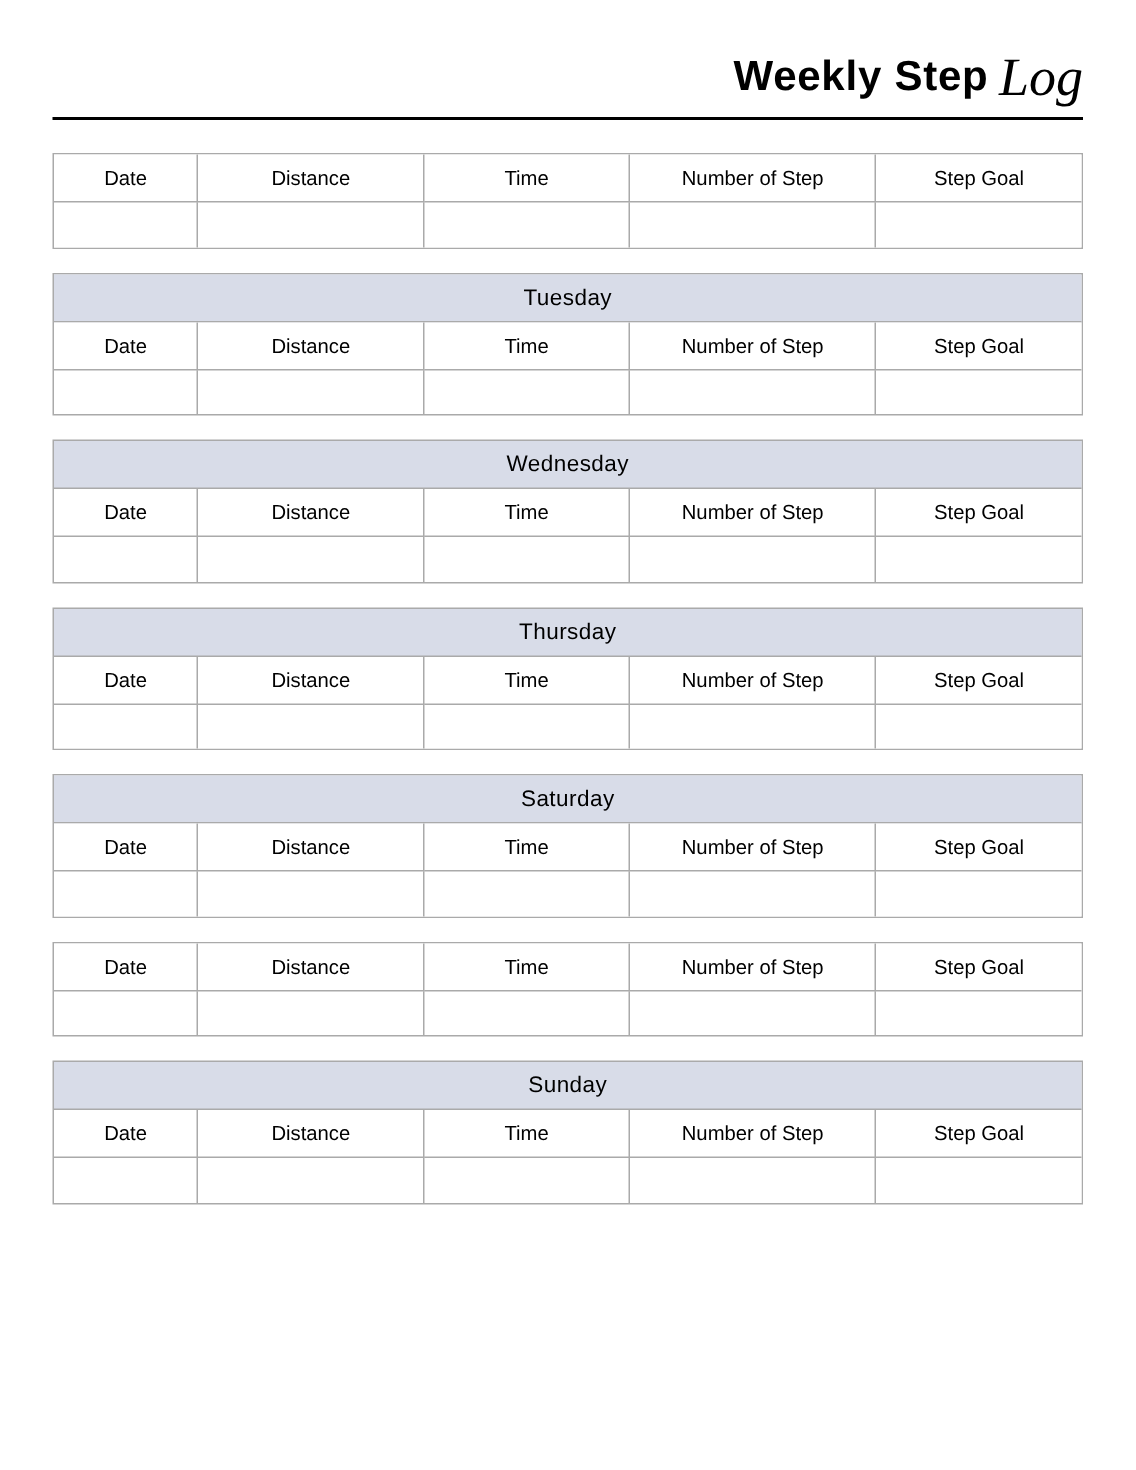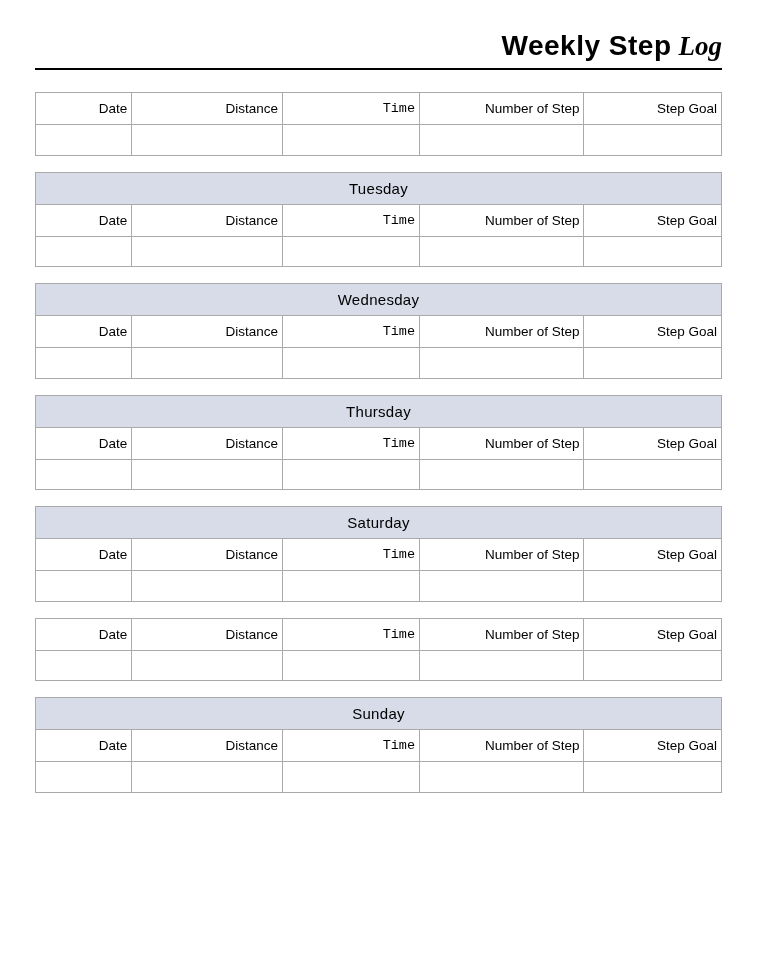--- a/index.html
+++ b/index.html
@@ -26,23 +26,23 @@
     }
 
     .header-title-bold {
       font-size: 28px;
       font-weight: 900;
       font-family: Arial, sans-serif;
       letter-spacing: 0.5px;
     }
 
     .header-title-script {
-      font-size: 27px;
+      font-size: 36px;
       font-family: 'Brush Script MT', cursive, Georgia, serif;
-      font-weight: bold;
+      font-weight: normal;
       margin-left: 7px;
       font-style: italic;
     }
 
     .day-section {
       margin-bottom: 16px;
       border: 1.5px solid #aaa;
     }
 
     .day-header {
@@ -73,40 +73,39 @@
       background: #ffffff;
     }
 
     .day-table td {
       height: 30px;
       background: #ffffff;
     }
 
     .day-table tr:first-child th {
       border-top: none;
-      text-align: right;
     }
 
     .day-table td:first-child,
     .day-table th:first-child {
       border-left: none;
     }
 
     .day-table td:last-child,
     .day-table th:last-child {
       border-right: none;
     }
 
     .day-table tr:last-child td {
       border-bottom: none;
     }
 
     .col-date { width: 14%; }
     .col-distance { width: 22%; }
-    .col-time { width: 20%; font-family: Liberation Mono, monospace; }
+    .col-time { width: 20%; }
     .col-steps { width: 24%; }
     .col-goal { width: 20%; }
   </style>
 </head>
 <body>
 
 <div class="header">
   <span class="header-title-bold">Weekly Step</span>
   <span class="header-title-script">Log</span>
 </div>

